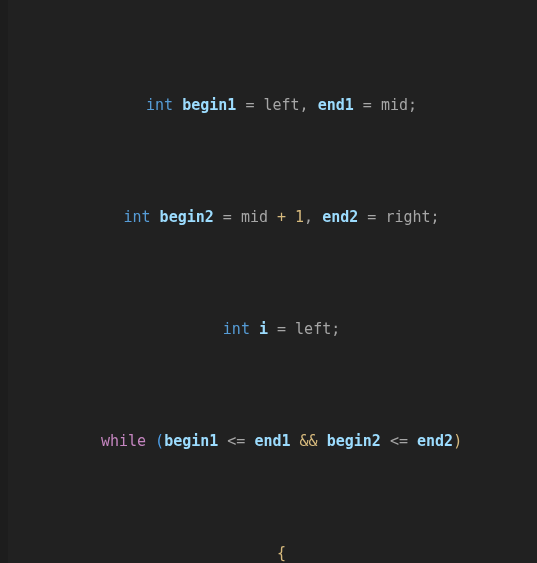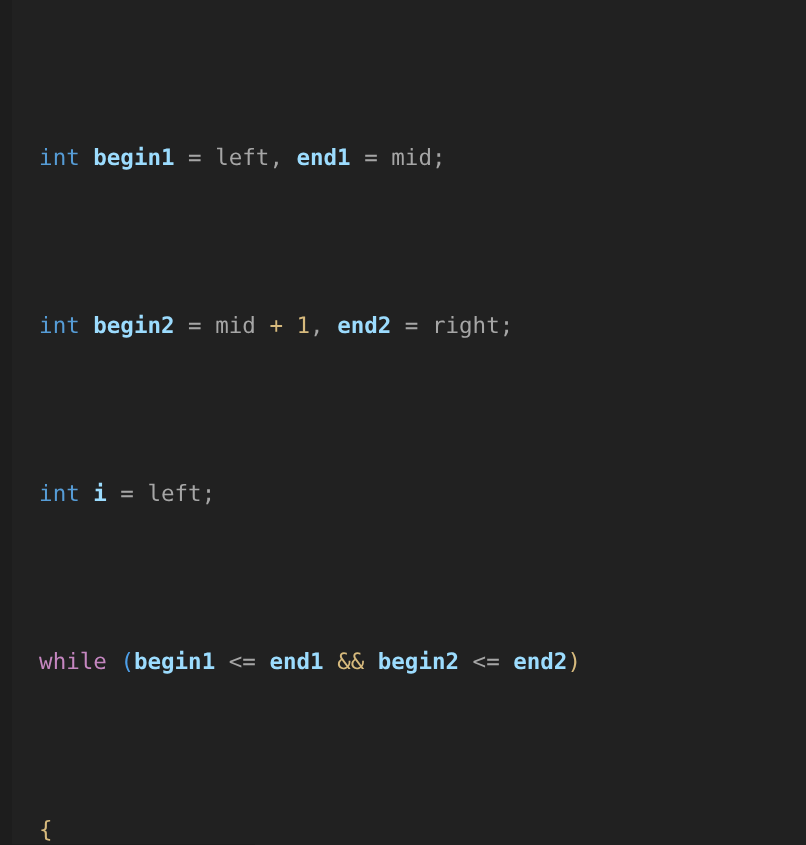--- a/index.html
+++ b/index.html
@@ -9,20 +9,21 @@
   }
   #editor {
     position: relative;
     width: 537px;
     height: 563px;
     background: #212121;
     overflow: hidden;
     font-family: "DejaVu Sans Mono", "Liberation Mono", monospace;
     font-size: 15px;
     line-height: 22.4px;
+    text-align: center;
     -webkit-font-smoothing: antialiased;
   }
   #gutter {
     position: absolute;
     left: 0;
     top: 0;
     width: 8px;
     height: 100%;
     background: #1d1d1d;
   }

